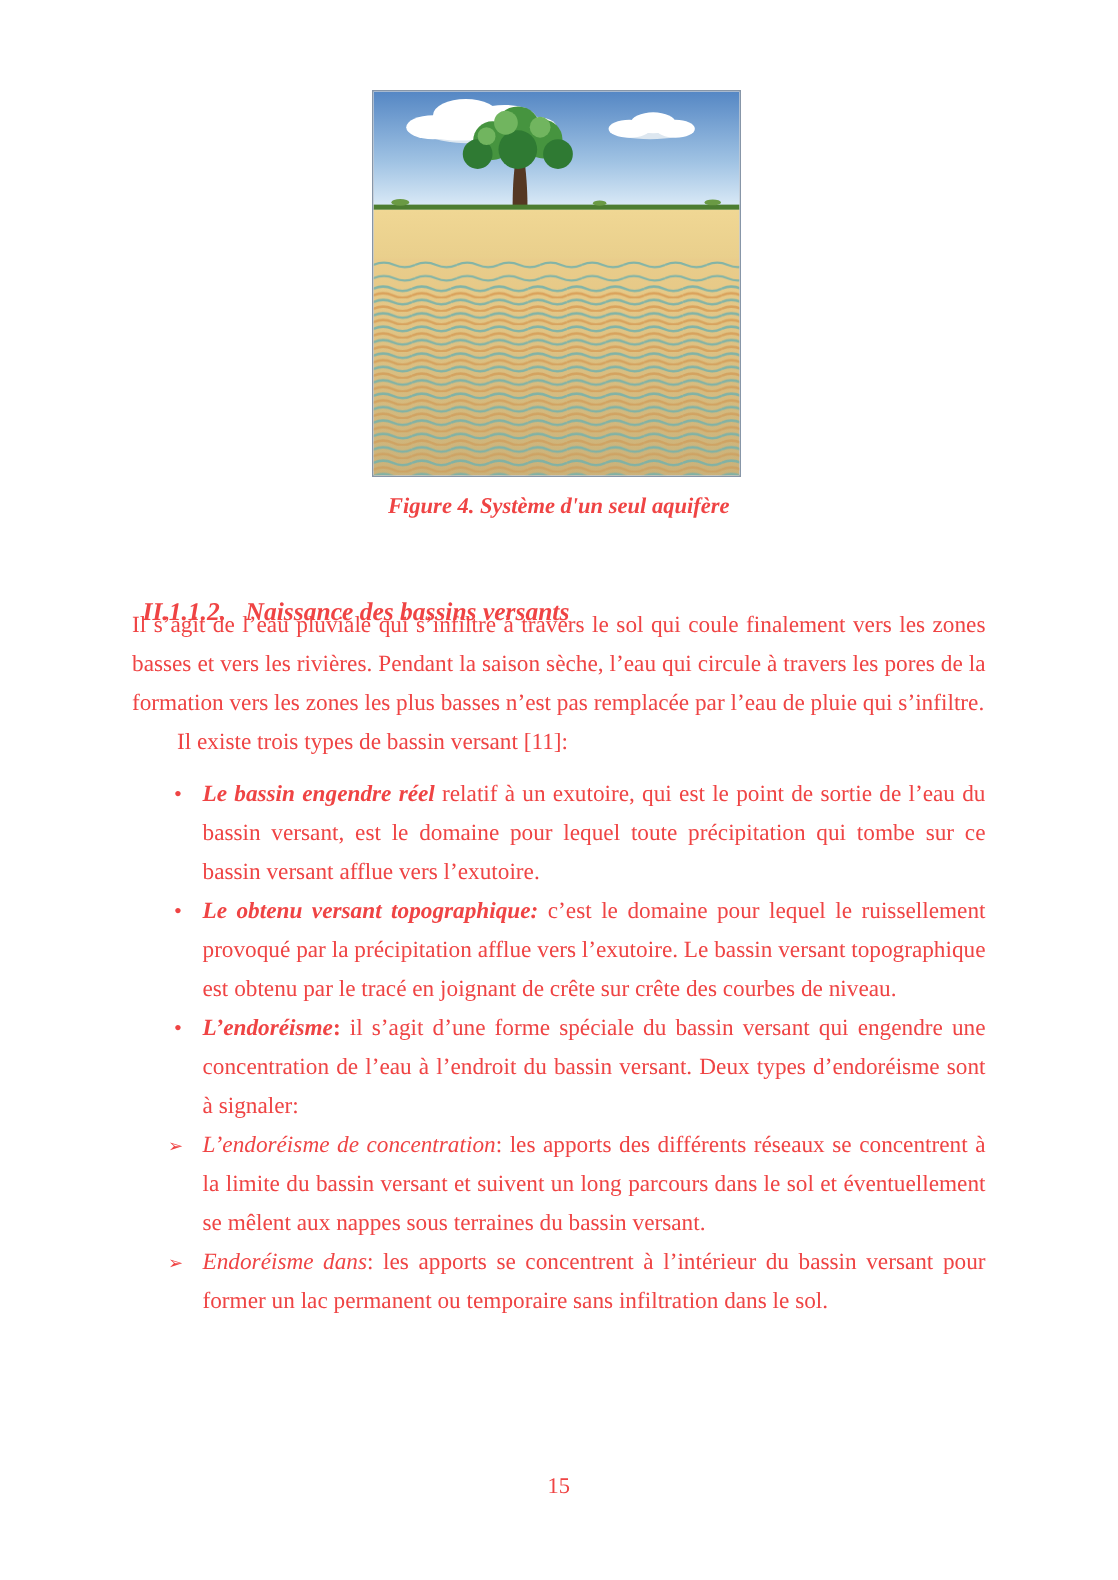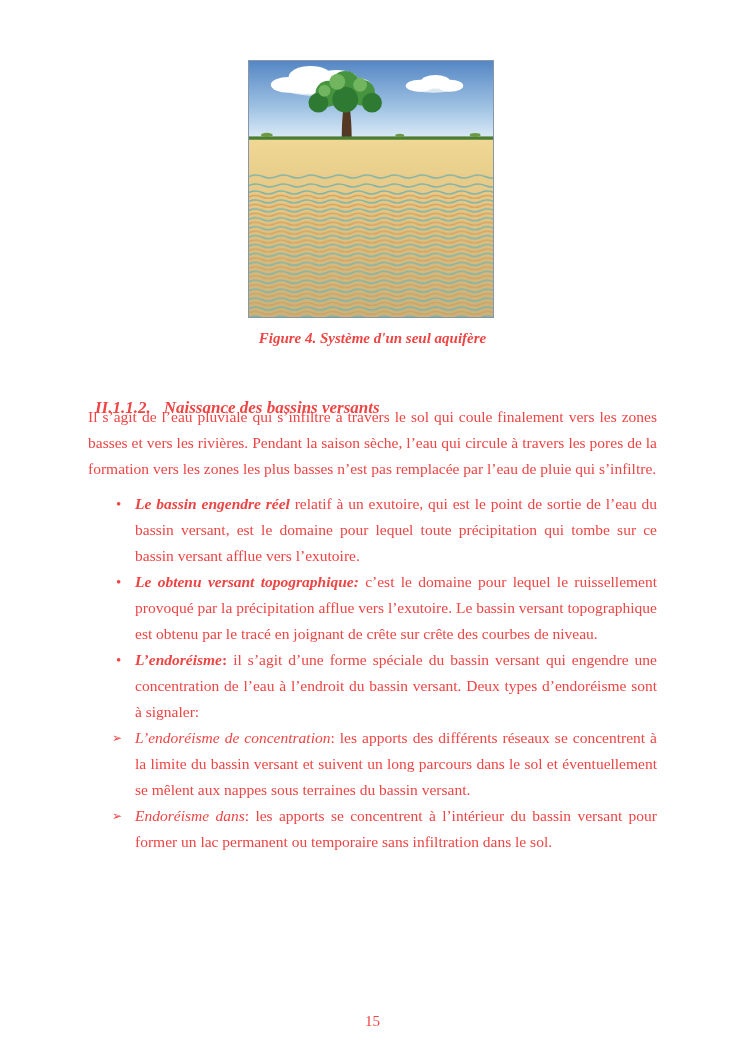--- a/index.html
+++ b/index.html
@@ -82,21 +82,20 @@
   .bi { font-weight: bold; font-style: italic; }
   .bold-colon { font-weight: bold; }
   .ital { font-style: italic; }
   .page-number {
     position: absolute;
     top: 983px;
     left: 0;
     width: 745px;
     text-align: center;
     font-size: 15px;
-    margin-top: 30px;
   }
 </style>
 </head>
 <body>
 
 <div class="page">
 
   <div class="figure-wrap" role="img">
     <svg viewBox="0 0 246 258" preserveAspectRatio="none">
       <defs>
@@ -174,20 +173,21 @@
   </div>
 
   <div class="figure-caption">Figure 4. Système d'un seul aquifère</div>
 
   <div class="section-heading">
     <span class="sec-num">II.1.1.2.</span><span>Naissance des bassins versants</span>
   </div>
 
   <div class="content">
     <p class="para">Il s’agit de l’eau pluviale qui s’infiltre à travers le sol qui coule finalement vers les zones basses et vers les rivières. Pendant la saison sèche, l’eau qui circule à travers les pores de la formation vers les zones les plus basses n’est pas remplacée par l’eau de pluie qui s’infiltre.</p>
+    <p class="para lead-in">Il existe trois types de bassin versant [11]:</p>
 
     <ul class="bullet-list">
       <li class="bullet-item">
         <span class="marker">•</span>
         <span class="bi">Le bassin engendre réel</span><span class="bold-colon"></span><span> relatif à un exutoire, qui est le point de sortie de l’eau du bassin versant, est le domaine pour lequel toute précipitation qui tombe sur ce bassin versant afflue vers l’exutoire.</span>
       </li>
       <li class="bullet-item">
         <span class="marker">•</span>
         <span class="bi">Le obtenu versant topographique:</span><span class="bold-colon"></span><span> c’est le domaine pour lequel le ruissellement provoqué par la précipitation afflue vers l’exutoire. Le bassin versant topographique est obtenu par le tracé en joignant de crête sur crête des courbes de niveau.</span>
       </li>

